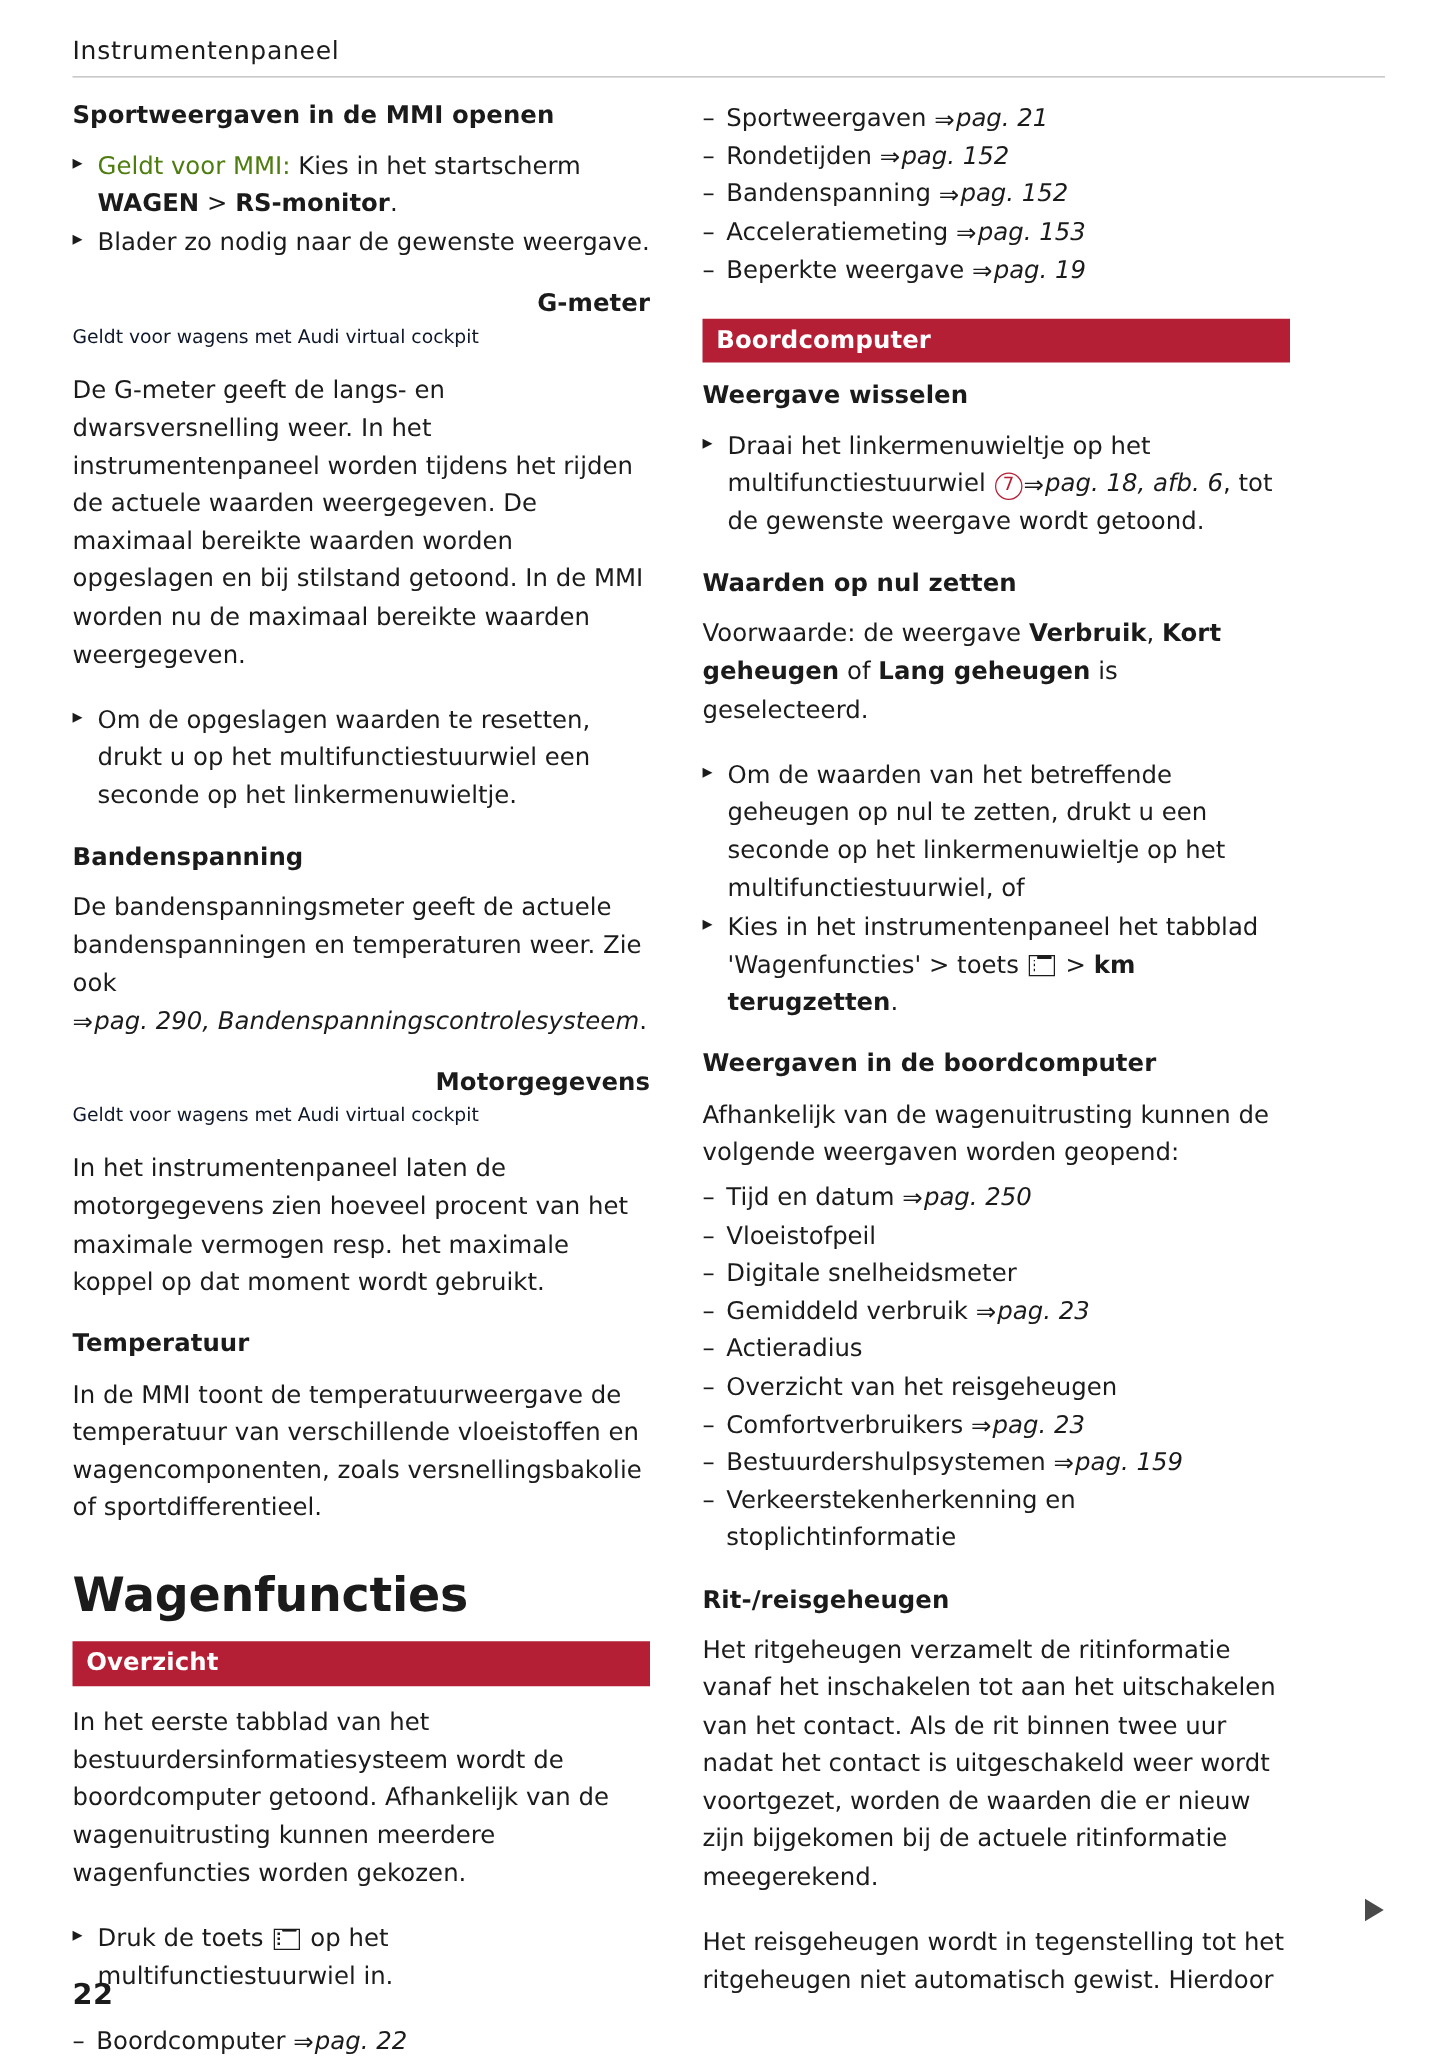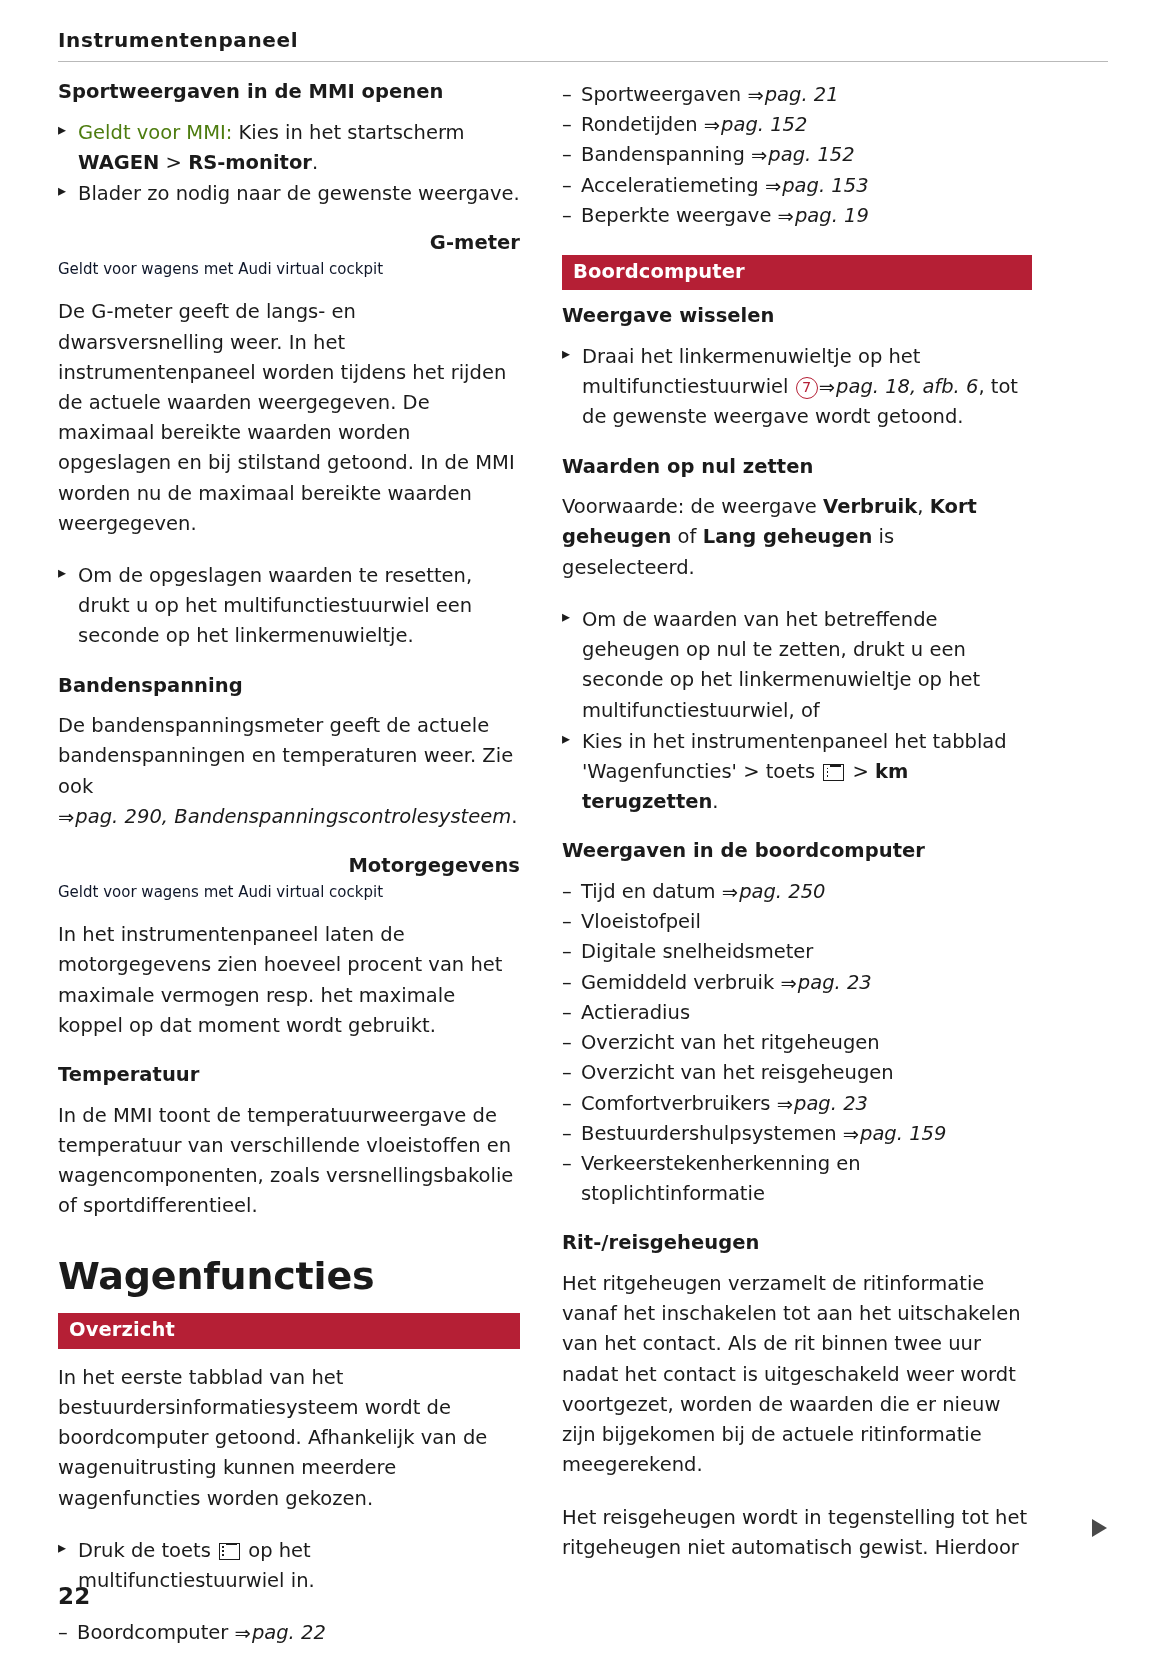--- a/index.html
+++ b/index.html
@@ -23,21 +23,21 @@
 
   
   .header {
     position: absolute;
     left: 58px;
     top: 28px;
     width: 1050px;
   }
   .header-title {
     font-size: 20px;
-    font-weight: bold;
+    font-weight: normal;
     letter-spacing: 0.6px;
     color: #1b1b1b;
     padding-bottom: 9px;
   }
   .header-rule {
     height: 1px;
     background: #b9b9b9;
     width: 100%;
   }
 
@@ -298,28 +298,28 @@
 
       <p class="body"><span>Voorwaarde: de weergave </span><b>Verbruik</b><span>, </span><b>Kort geheugen</b><span> of </span><b>Lang geheugen</b><span> is geselecteerd.</span></p>
 
       <ul class="arrow">
         <li>Om de waarden van het betreffende geheugen op nul te zetten, drukt u een seconde op het linkermenuwieltje op het multifunctiestuurwiel, of</li>
         <li><span>Kies in het instrumentenpaneel het tabblad 'Wagenfuncties' &gt; toets </span><span class="keyicon"><i class="dot"></i><i class="dot"></i><i class="dot"></i><span></span><span></span><span></span></span><span> &gt; </span><b>km terugzetten</b><span>.</span></li>
       </ul>
 
       <h3 class="sub">Weergaven in de boordcomputer</h3>
 
+      <p class="body" style="margin-bottom:6px;">Afhankelijk van de wagenuitrusting kunnen de volgende weergaven worden geopend:</p>
 
       <ul class="dash nogap">
         <li><span>Tijd en datum </span><span class="xref"><span class="xrefmark">⇒</span><span>pag. 250</span></span></li>
         <li>Vloeistofpeil</li>
         <li>Digitale snelheidsmeter</li>
         <li><span>Gemiddeld verbruik </span><span class="xref"><span class="xrefmark">⇒</span><span>pag. 23</span></span></li>
         <li>Actieradius</li>
-        <li>Overzicht van het ritgeheugen</li>
         <li>Overzicht van het reisgeheugen</li>
         <li><span>Comfortverbruikers </span><span class="xref"><span class="xrefmark">⇒</span><span>pag. 23</span></span></li>
         <li><span>Bestuurdershulpsystemen </span><span class="xref"><span class="xrefmark">⇒</span><span>pag. 159</span></span></li>
         <li>Verkeerstekenherkenning en stoplichtinformatie</li>
       </ul>
 
       <h3 class="sub" style="margin-top:22px;">Rit-/reisgeheugen</h3>
 
       <p class="body">Het ritgeheugen verzamelt de ritinformatie vanaf het inschakelen tot aan het uitschakelen van het contact. Als de rit binnen twee uur nadat het contact is uitgeschakeld weer wordt voortgezet, worden de waarden die er nieuw zijn bijgekomen bij de actuele ritinformatie meegerekend.</p>
       <p class="body">Het reisgeheugen wordt in tegenstelling tot het ritgeheugen niet automatisch gewist. Hierdoor</p>

